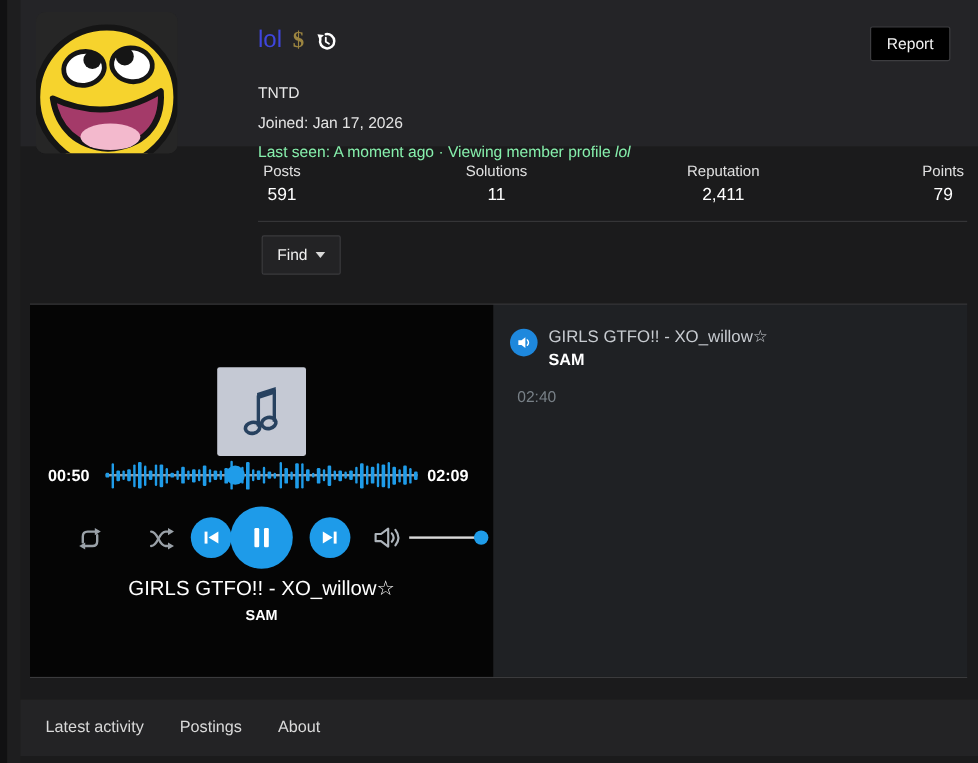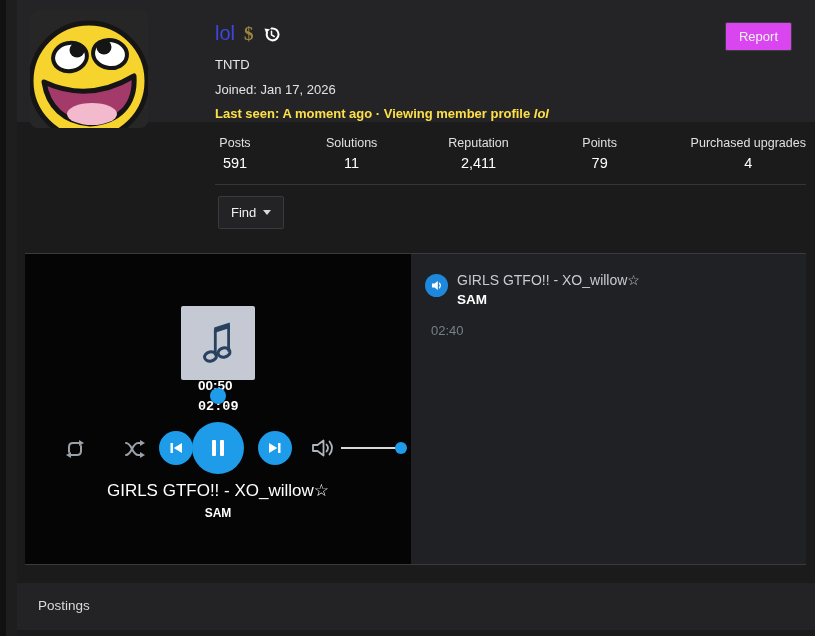--- a/index.html
+++ b/index.html
@@ -14,26 +14,26 @@
 
   .avatar { position:absolute; left:30px; top:10px; width:118px; height:118px; border-radius:8px;
             background:#262626; overflow:hidden; z-index:3; }
   .avatar svg { display:block; }
 
   .user-block { position:absolute; left:215px; top:20px; z-index:2; }
   .username-row { display:flex; align-items:center; gap:9px; height:26px; }
   .username { color:#3f46dd; font-size:20px; font-weight:400; line-height:1; }
   .badge-dollar { color:#9b8440; font-family:"Liberation Serif", serif; font-weight:bold; font-size:19px; line-height:1; }
   .badge-history { display:inline-flex; margin-top:2px; }
-  .user-title { margin-top:11px; color:#e8e8e8; font-size:13px; }
+  .user-title { margin-top:24px; color:#e8e8e8; font-size:13px; }
   .user-joined { margin-top:10px; color:#e3e3e3; font-size:13px; }
-  .user-lastseen { margin-top:9px; color:#fde047; font-size:13px;font-weight:bold; }
+  .user-lastseen { margin-top:9px; color:#86efac; font-size:13px; }
   .user-lastseen .italic { font-style:italic; }
 
-  .action-group { position:absolute; top:22px; right:23px; display:flex; background:#d946ef;
+  .action-group { position:absolute; top:22px; right:23px; display:flex; background:#000000;
                   border:1px solid #3d3d40; border-radius:2px; z-index:2; }
   .action-btn { padding:6px 13px; color:#f2f2f2; font-size:13px; cursor:pointer; background:transparent; border:none;
                 font-family:"Liberation Sans", sans-serif; }
   .action-btn + .action-btn { border-left:1px solid #3d3d40; }
 
   
   .stats-row { position:absolute; left:215px; top:136px; width:591px; display:flex; justify-content:space-between; }
   .stat { text-align:center; min-width:40px; }
   .stat .label { color:#e0e0e0; font-size:12.5px; }
   .stat .value { color:#ffffff; font-size:14.5px; margin-top:5px; }
@@ -47,24 +47,24 @@
 
   
   .content { position:absolute; left:25px; top:253px; width:781px; height:312px; display:flex;
              border-top:1px solid #3b3b3d; border-bottom:1px solid #3b3b3d; }
   .player { position:relative; width:386px; background:#050505; flex:none; }
   .attach-panel { flex:1; background:#1f2124; padding:17px 14px; }
 
   .album-art { position:absolute; left:156px; top:52px; width:74px; height:74px; background:#c5c9d4; border-radius:2px;
                display:flex; align-items:center; justify-content:center; }
 
-  .wave-row { position:absolute; left:0; top:377px; width:100%;flex-direction:column; } 
+  .wave-row { position:absolute; left:0; top:377px; width:100%; } 
   .player .wave-row { position:absolute; left:0; top:124px; width:100%; height:36px; display:flex; align-items:center; padding:0 15px; }
   .time { color:#ffffff; font-size:13.5px; font-weight:bold; flex:none; width:40px; }
-  .time.right { text-align:center;font-family:Liberation Mono, monospace; }
+  .time.right { text-align:left; }
   .wave { position:relative; flex:1; height:30px; margin:0 8px; }
   .wave-line { position:absolute; left:0; right:0; top:50%; height:2px; margin-top:-1px; background:#9aa0a6; }
   .wave-bars { position:absolute; inset:0; display:flex; justify-content:space-between; align-items:center; }
   .wave-bars div { width:2.5px; background:#1f9ce9; border-radius:1px; }
   .scrubber { position:absolute; top:50%; width:16px; height:16px; border-radius:50%; background:#1f9ce9;
               transform:translate(-50%,-50%); cursor:pointer; }
 
   .ctrl { position:absolute; cursor:pointer; }
   .ctrl-repeat  { left:38px;  top:184px; }
   .ctrl-shuffle { left:98px;  top:184px; }
@@ -153,24 +153,20 @@
     <div class="value">11</div>
   </div>
   <div class="stat">
     <div class="label">Reputation</div>
     <div class="value">2,411</div>
   </div>
   <div class="stat">
     <div class="label">Points</div>
     <div class="value">79</div>
   </div>
-  <div class="stat">
-    <div class="label">Purchased upgrades</div>
-    <div class="value">4</div>
-  </div>
 </div>
 <div class="stats-divider"></div>
 
 <button class="find-btn">
   <span>Find</span>
   <span class="caret-down"></span>
 </button>
 
 <div class="content">
 
@@ -320,14 +316,16 @@
       <div>
         <div class="attach-title">GIRLS GTFO!! - XO_willow☆</div>
         <div class="attach-artist">SAM</div>
       </div>
     </div>
     <div class="attach-duration">02:40</div>
   </div>
 </div>
 
 <div class="tabbar">
+  <div class="tab">Latest activity</div>
   <div class="tab">Postings</div>
+  <div class="tab">About</div>
 </div>
 
 </body></html>

